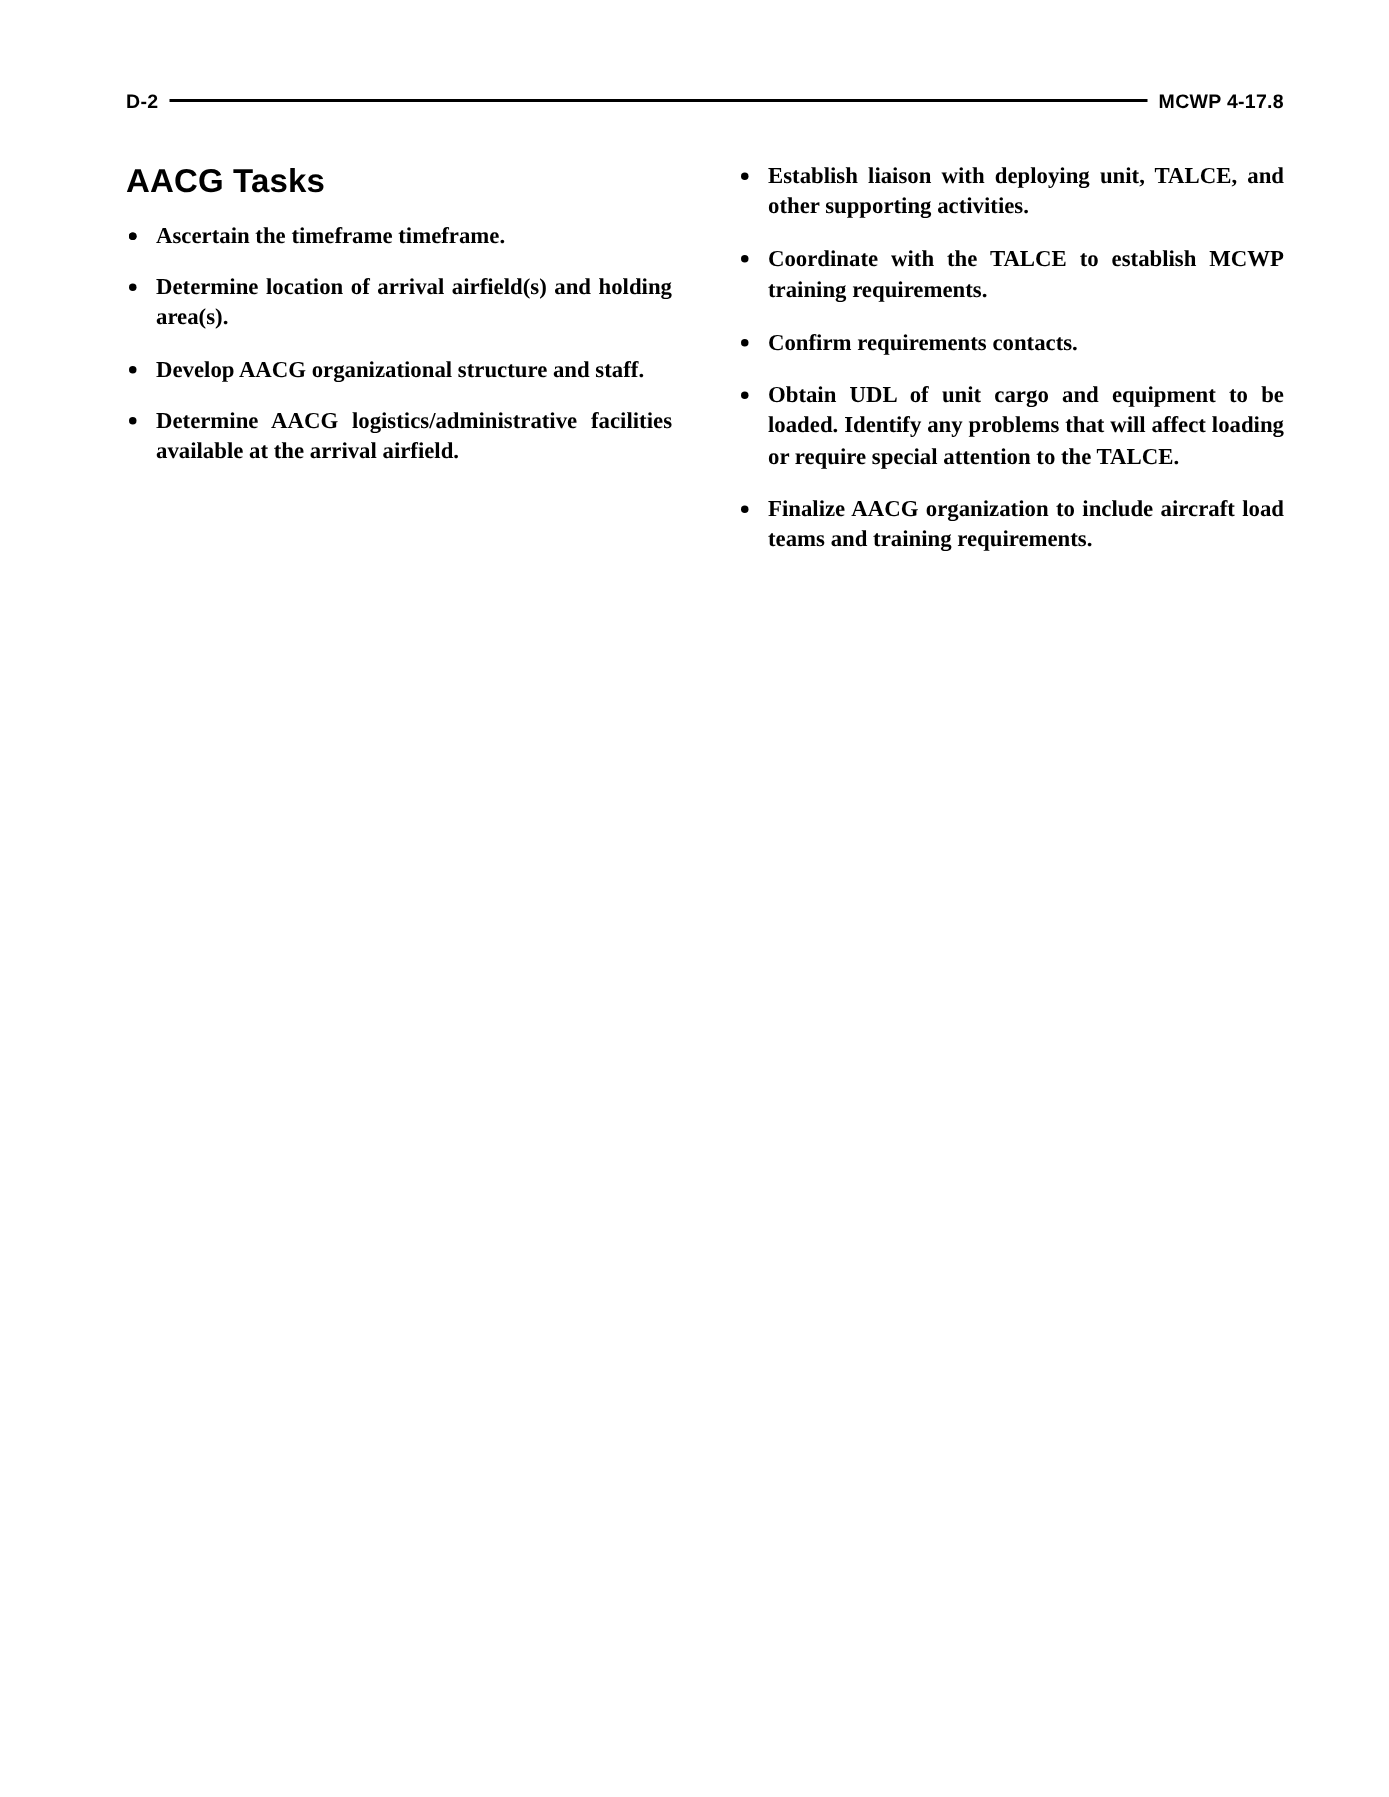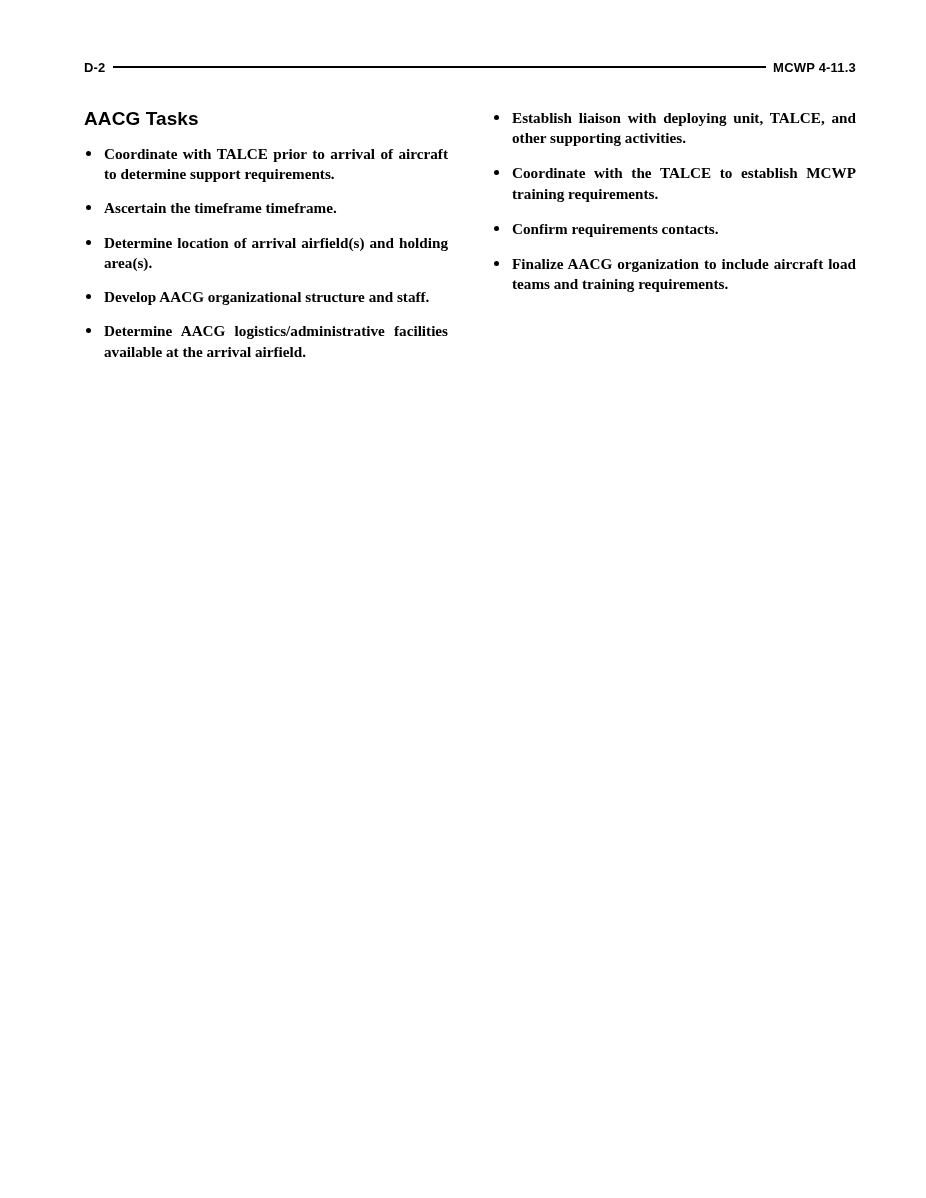--- a/index.html
+++ b/index.html
@@ -66,21 +66,21 @@
   .col {
     position: absolute;
     top: 0;
     width: 364px;
   }
   .col-left  { left: 0px; }
   .col-right { left: 408px; }
 
   h2.section-title {
     font-family: "Liberation Sans", sans-serif;
-    font-size: 19px;
+    font-size: 22px;
     font-weight: bold;
     letter-spacing: 0.1px;
     margin: 0 0 14px 0;
     padding: 0;
   }
 
   ul.bullets {
     list-style: none;
     margin: 0;
     padding: 0;
@@ -109,31 +109,30 @@
   }
 </style>
 </head>
 <body>
 
 <div class="page">
 
   <div class="page-header">
     <span class="folio">D-2</span>
     <span class="rule"></span>
-    <span class="pub">MCWP 4-11.3</span>
+    <span class="pub">MCWP 4-17.8</span>
   </div>
 
   <div class="columns">
 
     <div class="col col-left left-col">
       <h2 class="section-title">AACG Tasks</h2>
       <ul class="bullets">
         <li>
           <span class="bullet-dot"></span>
-          <span>Coordinate with TALCE prior to arrival of aircraft to determine support requirements.</span>
         </li>
         <li>
           <span class="bullet-dot"></span>
           <span>Ascertain the timeframe timeframe.</span>
         </li>
         <li>
           <span class="bullet-dot"></span>
           <span>Determine location of arrival airfield(s) and holding area(s).</span>
         </li>
         <li>
@@ -156,19 +155,23 @@
         <li>
           <span class="bullet-dot"></span>
           <span>Coordinate with the TALCE to establish MCWP training requirements.</span>
         </li>
         <li>
           <span class="bullet-dot"></span>
           <span>Confirm requirements contacts.</span>
         </li>
         <li>
           <span class="bullet-dot"></span>
+          <span>Obtain UDL of unit cargo and equipment to be loaded. Identify any problems that will affect loading or require special attention to the TALCE.</span>
+        </li>
+        <li>
+          <span class="bullet-dot"></span>
           <span>Finalize AACG organization to include aircraft load teams and training requirements.</span>
         </li>
       </ul>
     </div>
 
   </div>
 </div>
 
 </body></html>

